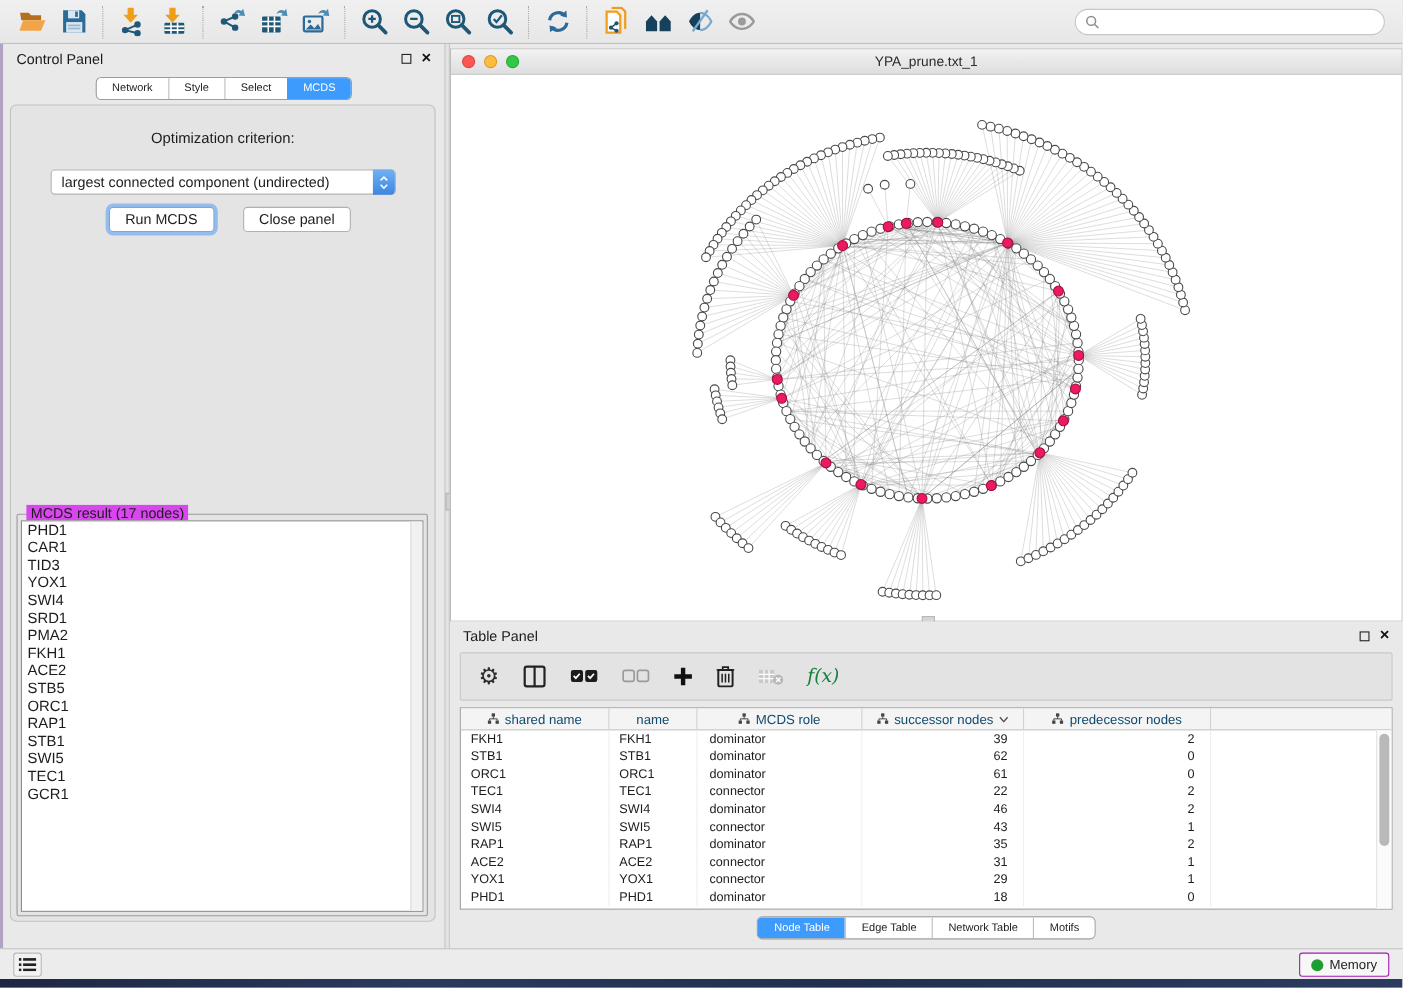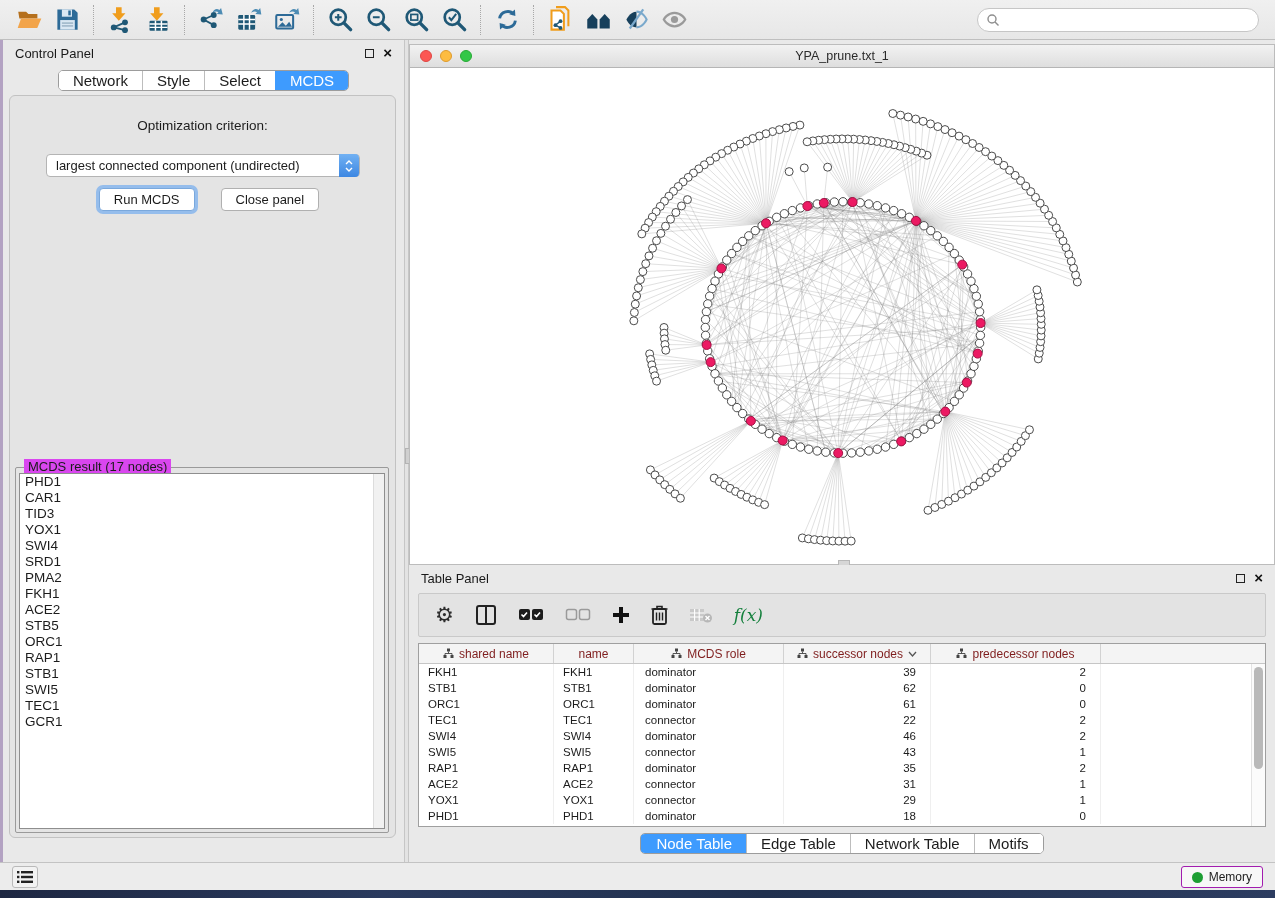--- a/index.html
+++ b/index.html
@@ -21,21 +21,21 @@
   
   .control-panel { position:absolute; left:3px; top:40px; width:401px; height:822px; background:#e9e9e9; }
   .panel-title-row { height:26px; display:flex; align-items:center; padding:0 12px; }
   .panel-title { font-size:13px; color:#1a1a1a; }
   .panel-title-icons { margin-left:auto; display:flex; align-items:center; gap:9px; }
   .float-ico { width:9px; height:9px; border:1.6px solid #222; display:inline-block; }
   .close-ico { font-weight:900; font-size:15px; line-height:10px; color:#111; }
 
   .cp-tabs { position:absolute; left:0; top:30px; width:100%; display:flex; justify-content:center; }
   .seg { display:flex; border:1px solid #9c9c9c; border-radius:5px; overflow:hidden; background:#fff; height:21px; }
-  .seg .tab { padding:0 14px; display:flex; align-items:center; font-size:15px; background:#fff; border-left:1px solid #bdbdbd; }
+  .seg .tab { padding:0 14px; display:flex; align-items:center; font-size:10px; background:#fff; border-left:1px solid #bdbdbd; }
   .seg .tab:first-child { border-left:none; }
   .seg .tab.active { background:#3e9bfe; color:#fff; border-left:1px solid #3e9bfe; }
 
   .cp-inner { position:absolute; left:6px; top:55px; width:387px; height:743px; background:#e4e4e4; border:1px solid #c2c2c2; border-radius:6px; }
   .opt-label { text-align:center; margin-top:22px; font-size:13.5px; }
   .dropdown { position:absolute; left:36px; top:58px; width:314px; height:23px; background:#fff; border:1px solid #b4b4b4; border-radius:4px; display:flex; align-items:center; }
   .dropdown .dval { padding-left:9px; font-size:13px; white-space:nowrap; }
   .dropdown .stepper { margin-left:auto; width:20px; height:23px; border-radius:0 4px 4px 0; background:linear-gradient(#71b1f3,#3d87e2); display:flex; flex-direction:column; align-items:center; justify-content:center; gap:2px; }
   .btn-row { position:absolute; left:0; top:92px; width:100%; display:flex; justify-content:center; gap:13px; }
   .mac-btn { height:23px; padding:0 14px; background:#fff; border:1px solid #b0b0b0; border-radius:4px; font-size:13px; display:flex; align-items:center;margin-left:13px; }
@@ -63,21 +63,21 @@
 
   
   .table-panel { position:absolute; left:409px; top:565px; width:866px; height:297px; background:#e9e9e9; }
   .tp-toolbar { position:absolute; left:9px; top:28px; width:848px; height:44px; background:#e3e3e3; border:1px solid #c9c9c9; border-radius:2px; display:flex; align-items:center; gap:21px; padding-left:16px; }
   .tp-ico { display:flex; align-items:center; justify-content:center; }
   .gear-glyph { font-size:21px; color:#2d2d2d; font-family:"DejaVu Sans",sans-serif; }
   .fx { font-family:"DejaVu Serif",serif; font-style:italic; font-size:17px; color:#15803d; }
 
   .dtable { position:absolute; left:9px; top:78px; width:848px; height:184px; background:#fff; border:1px solid #9f9f9f; }
   .thead { display:flex; height:20px; background:#f4f4f4; border-bottom:1px solid #c6c6c6; }
-  .th { display:flex; align-items:center; justify-content:center; gap:5px; font-size:12px; border-right:1px solid #d2d2d2; color:#7f1d1d; }
+  .th { display:flex; align-items:center; justify-content:center; gap:5px; font-size:12px; border-right:1px solid #d2d2d2; color:#0c4a6e; }
   .th .mini { width:11px; height:11px; }
   .c0 { width:135px; } .c1 { width:80px; } .c2 { width:150px; } .c3 { width:147px; } .c4 { width:170px; } .cf { flex:1; }
   .tbody { position:absolute; left:0; top:20px; right:14px; bottom:0; overflow:hidden; }
   .trow { display:flex; height:16px; align-items:center; }
   .tcell { font-size:11.5px; border-right:1px solid #efefef; height:100%; display:flex; align-items:center; }
   .tcell.c0, .tcell.c1 { padding-left:9px; }
   .tcell.c2 { padding-left:11px; }
   .tcell.c3, .tcell.c4 { justify-content:flex-end; padding-right:14px; }
   .vscroll { position:absolute; right:0; top:20px; bottom:0; width:14px; background:#fbfbfb; border-left:1px solid #e3e3e3; }
   .vthumb { position:absolute; left:2px; top:3px; width:9px; height:102px; background:#b9b9b9; border-radius:5px; }

